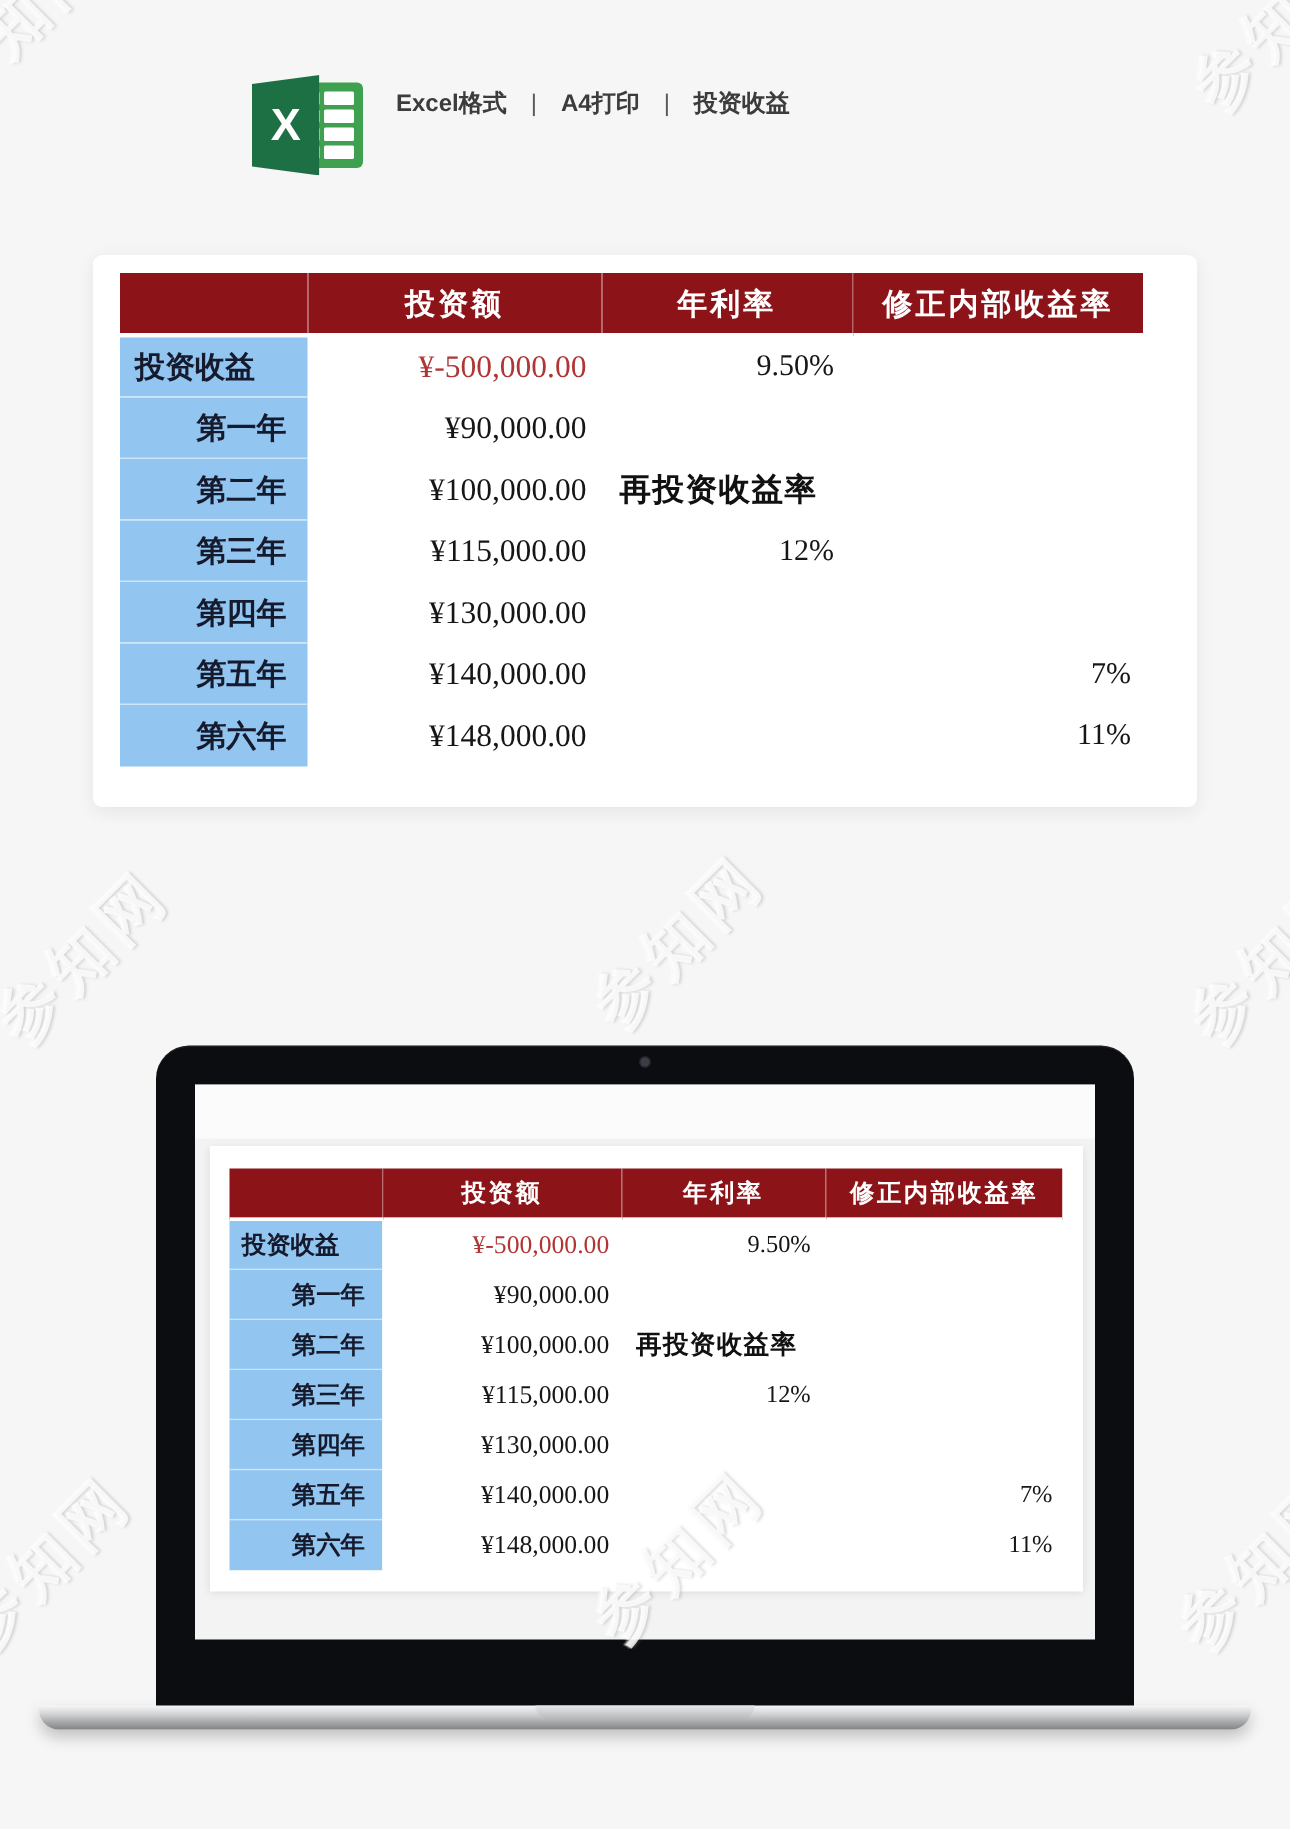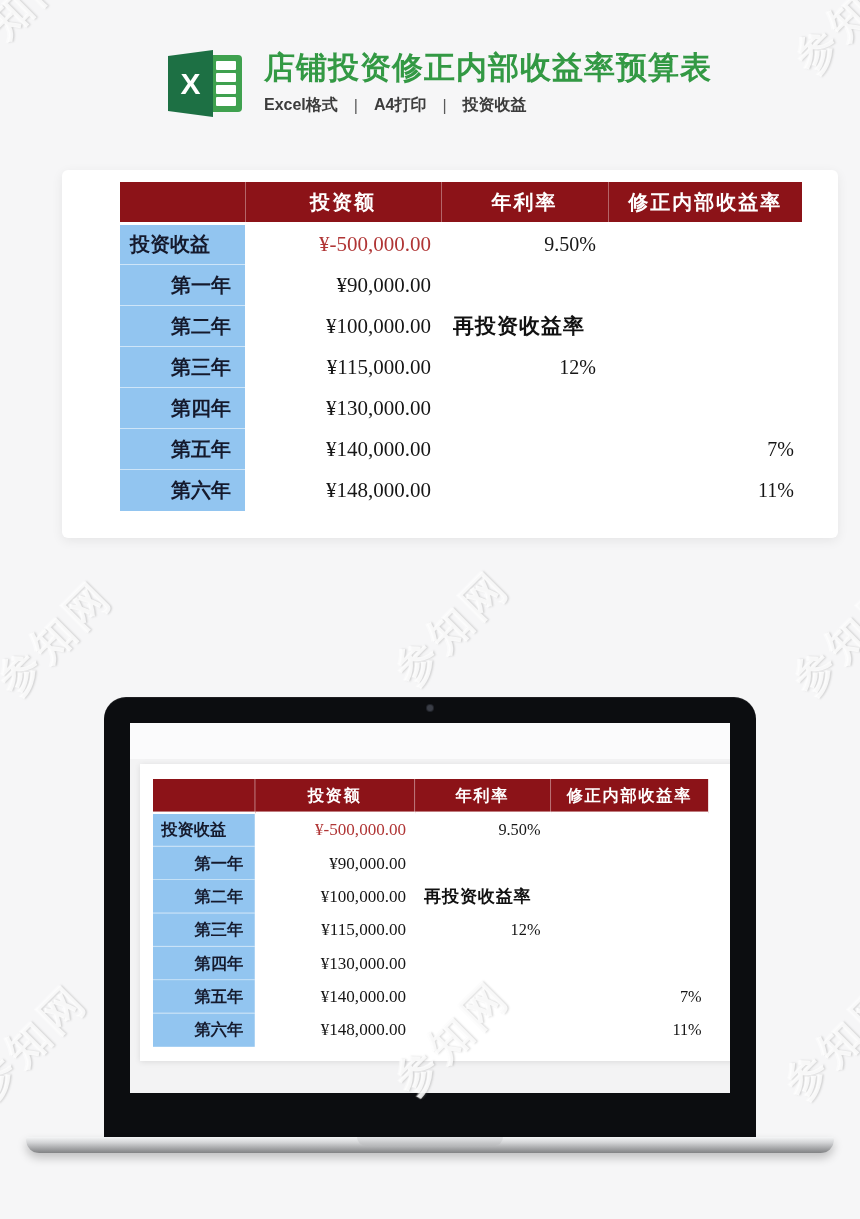--- a/index.html
+++ b/index.html
@@ -23,21 +23,21 @@
   .sheet i{background:#fff;border-radius:1px;display:block;}
   .cover{position:absolute;left:0;top:0;width:45px;height:67px;background:var(--cover-green);
          clip-path:polygon(0 9%,100% 0,100% 100%,0 91%);display:flex;align-items:center;justify-content:center;}
   .xletter{color:#fff;font-weight:700;font-size:30px;}
   .title-block{display:flex;flex-direction:column;}
   .page-title{margin:0;font-size:31px;line-height:36px;font-weight:700;color:var(--green-title);letter-spacing:1px;white-space:nowrap;}
   .subtitle{margin-top:9px;display:flex;align-items:center;gap:16px;font-size:16px;font-weight:700;color:#3c3c3c;}
   .subtitle .sep{color:#5a5a5a;font-weight:400;}
 
   
-  .card{background:#fff;padding-left:40px;}
+  .card{background:#fff;}
   .card-top{position:absolute;left:62px;top:170px;width:736px;height:368px;border-radius:6px;box-shadow:0 3px 12px rgba(0,0,0,.07);}
   .card-top .mirr-table{margin:12px 0 0 18px;}
 
   
   .mirr-table{border-collapse:collapse;width:682px;table-layout:fixed;}
   .co1{width:125px}.co2{width:196px}.co3{width:167px}.co4{width:194px}
   .mirr-table thead th{height:38px;background:var(--maroon);color:#fff;font-size:20px;font-weight:700;
     letter-spacing:2px;border-right:1px solid rgba(255,255,255,.35);border-bottom:3px solid #fff;text-align:center;}
   .mirr-table thead th.hlast{border-right:none;}
   .mirr-table tbody tr{height:41px;}
@@ -100,21 +100,20 @@
           <i></i>
           <i></i>
           <i></i>
           <i></i>
       </div>
       <div class="cover">
         <span class="xletter">X</span>
       </div>
     </div>
     <div class="title-block">
-      <h1 class="page-title">店铺投资修正内部收益率预算表</h1>
       <div class="subtitle">
         <span>Excel格式</span>
         <span class="sep">|</span>
         <span>A4打印</span>
         <span class="sep">|</span>
         <span>投资收益</span>
       </div>
     </div>
   </div>
 

